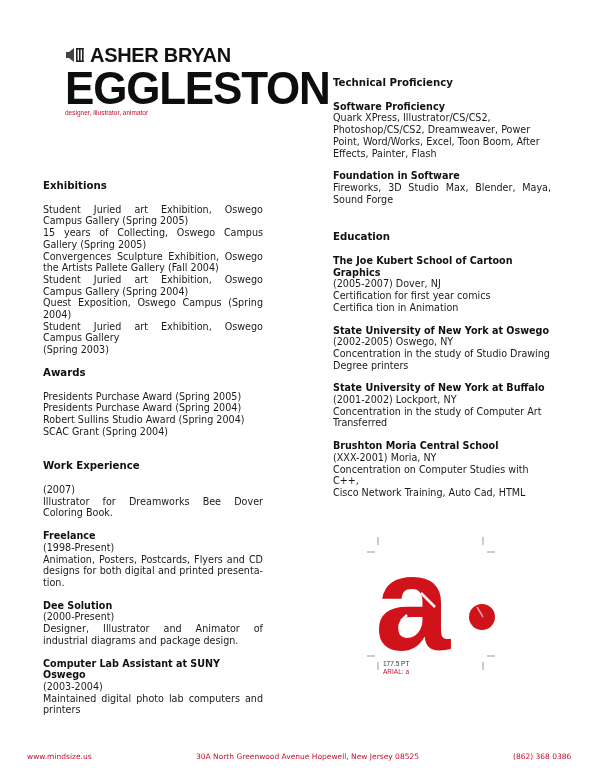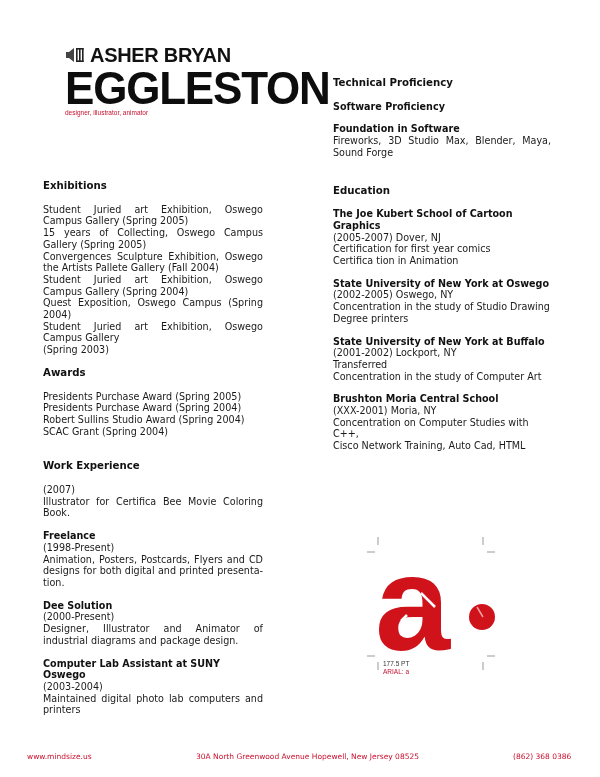--- a/index.html
+++ b/index.html
@@ -75,21 +75,21 @@
   <div class="entry">
     <div>Presidents Purchase Award (Spring 2005)</div>
     <div>Presidents Purchase Award (Spring 2004)</div>
     <div>Robert Sullins Studio Award (Spring 2004)</div>
     <div>SCAC Grant (Spring 2004)</div>
   </div>
   <div class="gap-section"></div>
   <div class="section-title">Work Experience</div>
   <div class="entry">
     <div>(2007)</div>
-    <div class="just">Illustrator for Certifica Bee Movie Coloring Book.</div>
+    <div class="just">Illustrator for Dreamworks Bee Dover Coloring Book.</div>
   </div>
   <div class="entry">
     <div class="entry-title">Freelance</div>
     <div>(1998-Present)</div>
     <div class="just">Animation, Posters, Postcards, Flyers and CD designs for both digital and printed presenta-tion.</div>
   </div>
   <div class="entry">
     <div class="entry-title">Dee Solution</div>
     <div>(2000-Present)</div>
     <div class="just">Designer, Illustrator and Animator of industrial diagrams and package design.</div>
@@ -98,20 +98,21 @@
     <div class="entry-title">Computer Lab Assistant at SUNY Oswego</div>
     <div>(2003-2004)</div>
     <div class="just">Maintained digital photo lab computers and printers</div>
   </div>
 </div>
 
 <div class="abs col col-right">
   <div class="section-title">Technical Proficiency</div>
   <div class="entry">
     <div class="entry-title">Software Proficiency</div>
+    <div>Quark XPress, Illustrator/CS/CS2, Photoshop/CS/CS2, Dreamweaver, Power Point, Word/Works, Excel, Toon Boom, After Effects, Painter, Flash</div>
   </div>
   <div class="entry">
     <div class="entry-title">Foundation in Software</div>
     <div class="just">Fireworks, 3D Studio Max, Blender, Maya, Sound Forge</div>
   </div>
   <div class="gap-section" style="height:15px"></div>
   <div class="section-title">Education</div>
   <div class="entry">
     <div class="entry-title">The Joe Kubert School of Cartoon Graphics</div>
     <div>(2005-2007) Dover, NJ</div>
@@ -120,22 +121,22 @@
   </div>
   <div class="entry">
     <div class="entry-title">State University of New York at Oswego</div>
     <div>(2002-2005) Oswego, NY</div>
     <div>Concentration in the study of Studio Drawing</div>
     <div>Degree printers</div>
   </div>
   <div class="entry">
     <div class="entry-title">State University of New York at Buffalo</div>
     <div>(2001-2002) Lockport, NY</div>
+    <div>Concentration in the study of Computer Art</div>
     <div>Transferred</div>
-    <div>Concentration in the study of Computer Art</div>
   </div>
   <div class="entry">
     <div class="entry-title">Brushton Moria Central School</div>
     <div>(XXX-2001) Moria, NY</div>
     <div>Concentration on Computer Studies with C++,</div>
     <div>Cisco Network Training, Auto Cad, HTML</div>
   </div>
 </div>
 
 <div class="abs emblem">

